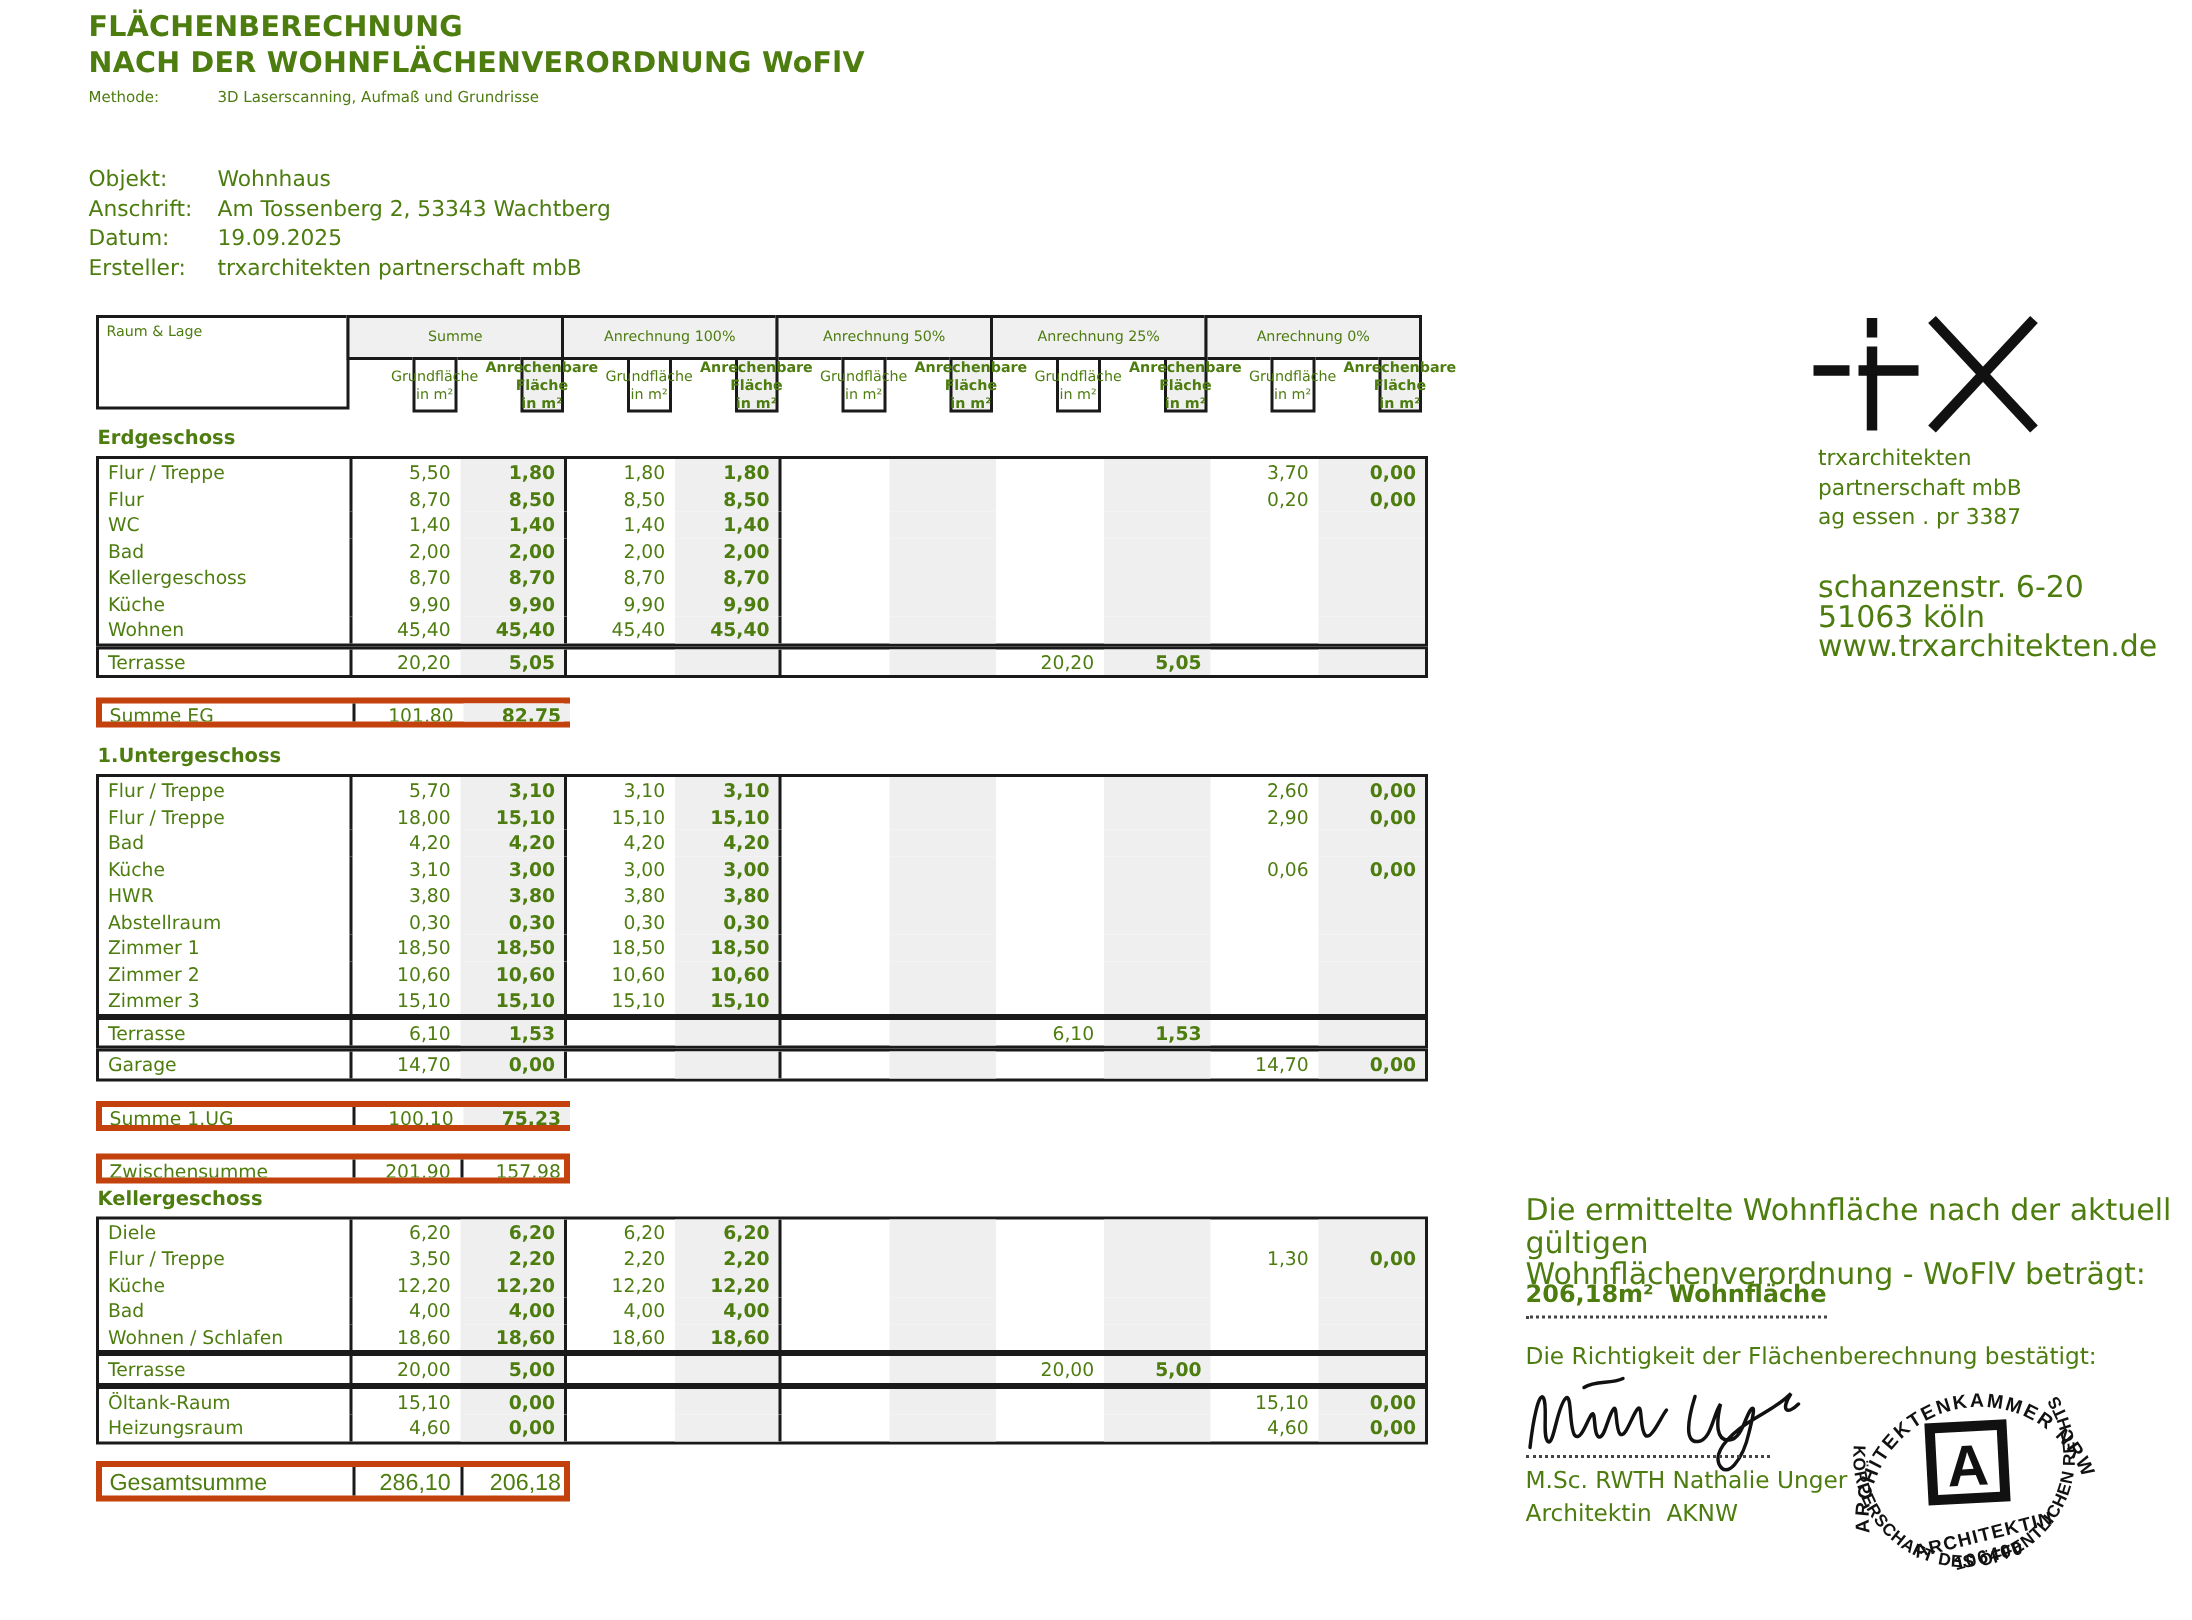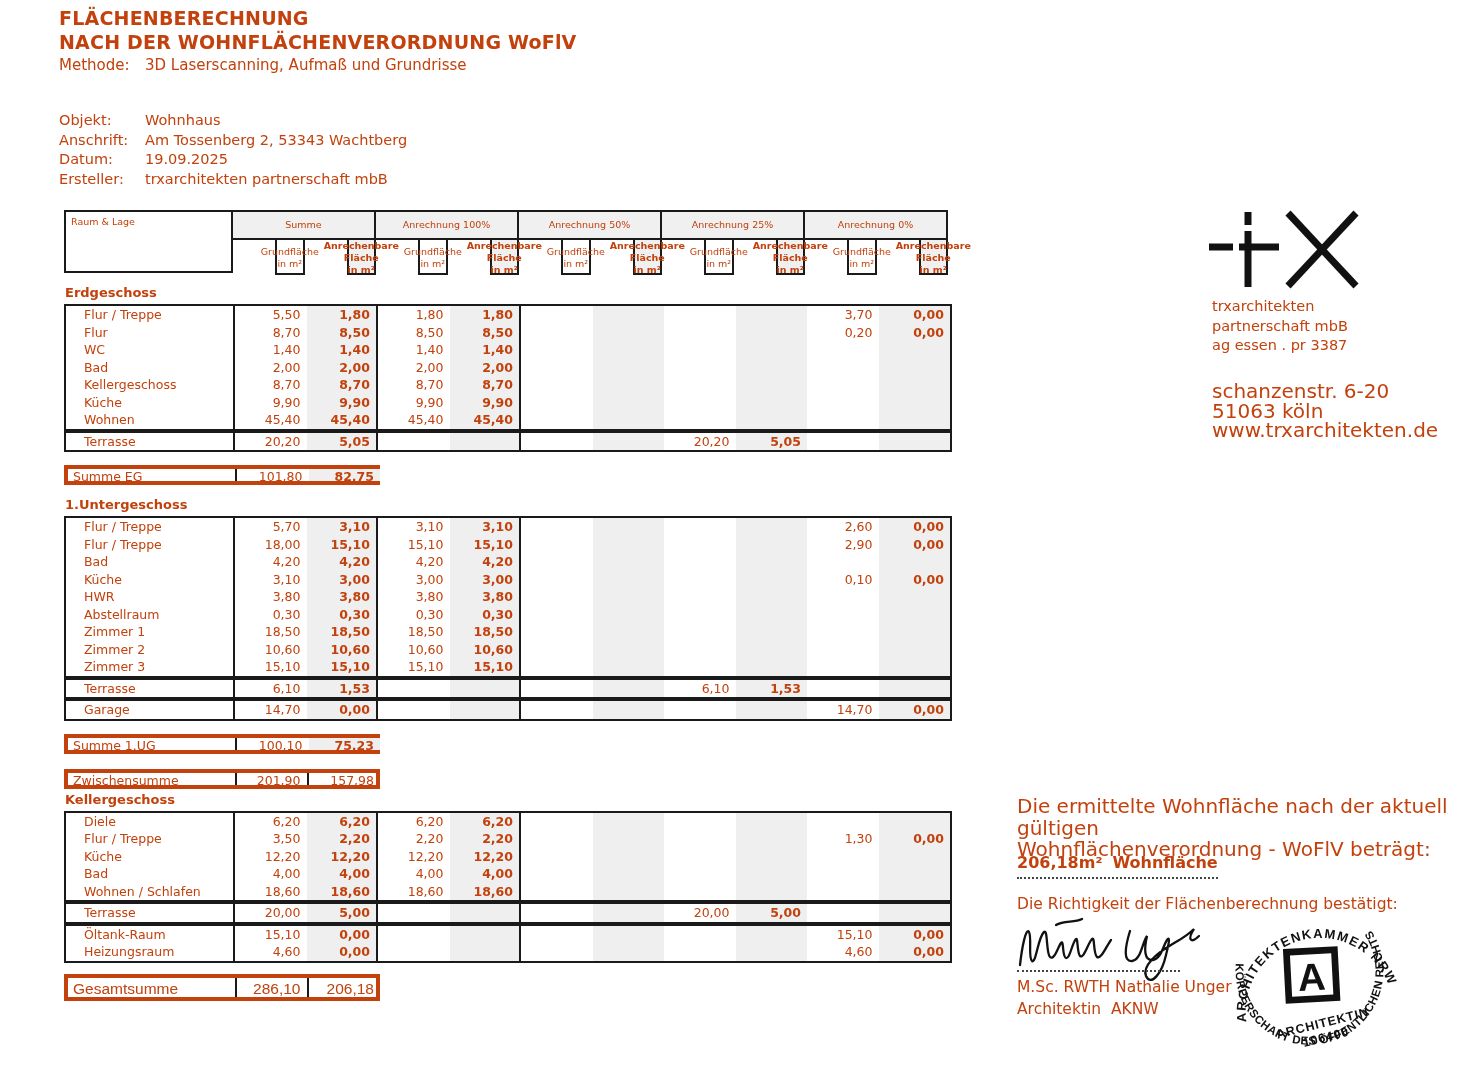--- a/index.html
+++ b/index.html
@@ -1,25 +1,25 @@
 <!DOCTYPE html>
 <html><head>
 <meta charset="utf-8">
 <style>
   * { box-sizing: border-box; margin: 0; padding: 0; }
   html,body { background:#ffffff; }
   #doc {
     position: relative; width: 1461px; height: 1080px; background: #fff;
     font-family: "DejaVu Sans", "Liberation Sans", sans-serif;
-    color: #c2410c; overflow: hidden; text-decoration: underline;
+    color: #4d7c0f; overflow: hidden; text-decoration: underline;
   }
   
   #title-block { position:absolute; left:59px; top:6px; }
   .title-line { font-size:19px; font-weight:bold; letter-spacing:.2px; line-height:24px; }
-  #method-block { position:absolute; left:59px; top:53px; font-size:15px; line-height:25px; }
+  #method-block { position:absolute; left:59px; top:53px; font-size:10px; line-height:25px; }
   #method-block .mrow { display:grid; grid-template-columns:86px auto; }
   #info-fields { position:absolute; left:59px; top:111px; font-size:14.5px;
     display:grid; grid-template-columns:86px auto; line-height:19.6px; }
   
   #area-table { position:absolute; left:64px; top:210px; width:900px; }
   .thead {
     display:grid; width:888px;
     grid-template-columns:169px repeat(10,71.5px);
     grid-template-rows:28px 35px;
     font-size:9.5px; line-height:12px;
@@ -28,21 +28,21 @@
   .h-corner { grid-row:1/3; grid-column:1; background:#fff; align-items:flex-start; justify-content:flex-start; padding:4px 5px; margin:0; }
   .h-group { grid-column:span 2; }
   .h-sub { flex-direction:column; background:#fff; padding-top:2px;margin-left:42px; }
   .h-sub.gray { background:#f0f0f0; font-weight:bold; }
   .sec-label { font-size:13px; font-weight:bold; margin:12px 0 4px 1px; }
   .sec-label.tight { margin-top:3px; }
   .block { width:888px; border:2px solid #1a1a1a; }
   .row { display:grid; grid-template-columns:169px repeat(10,71.5px); height:17.5px;
          font-size:12.5px; line-height:17px; }
   .cell { overflow:hidden; white-space:nowrap; }
-  .row .room { padding-left:18px; }
+  .row .room { padding-left:6px; }
   .row > :nth-child(1), .row > :nth-child(3), .row > :nth-child(5) { border-right:2px solid #1a1a1a; }
   .val { text-align:right; padding-right:6px; }
   .row > :nth-child(2n+3) { background:#efefef; font-weight:bold; }
   
   .sum-row { display:grid; grid-template-columns:169px 71.5px 71.5px; width:316px;
              border:4px solid #c2410c; height:20px; font-size:12.5px; line-height:16px;
              margin-top:13px; }
   .sum-row .sum-label { padding-left:5px; border-right:2px solid #1a1a1a; }
   .sum-plain > :nth-child(3) { background:#efefef; font-weight:bold; }
   .sum-split { margin-top:15px; }
@@ -300,21 +300,21 @@
           <div class="row">
       <div class="cell room">Küche</div>
       <div class="cell val">3,10</div>
       <div class="cell val">3,00</div>
       <div class="cell val">3,00</div>
       <div class="cell val">3,00</div>
       <div class="cell val"></div>
       <div class="cell val"></div>
       <div class="cell val"></div>
       <div class="cell val"></div>
-      <div class="cell val">0,10</div>
+      <div class="cell val">0,06</div>
       <div class="cell val">0,00</div>
     </div>
           <div class="row">
       <div class="cell room">HWR</div>
       <div class="cell val">3,80</div>
       <div class="cell val">3,80</div>
       <div class="cell val">3,80</div>
       <div class="cell val">3,80</div>
       <div class="cell val"></div>
       <div class="cell val"></div>

